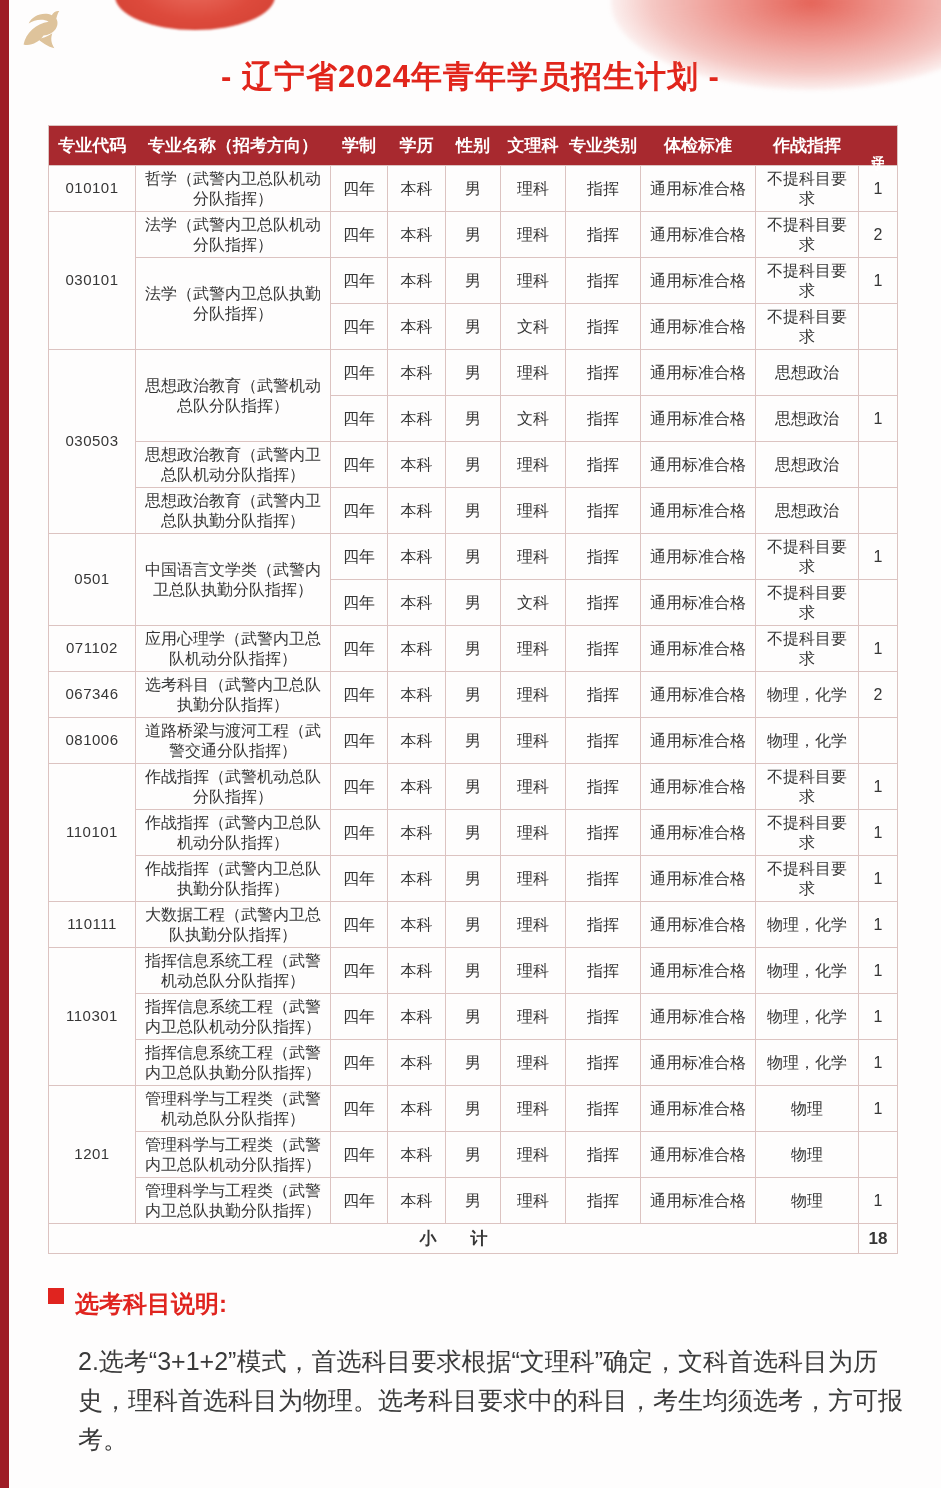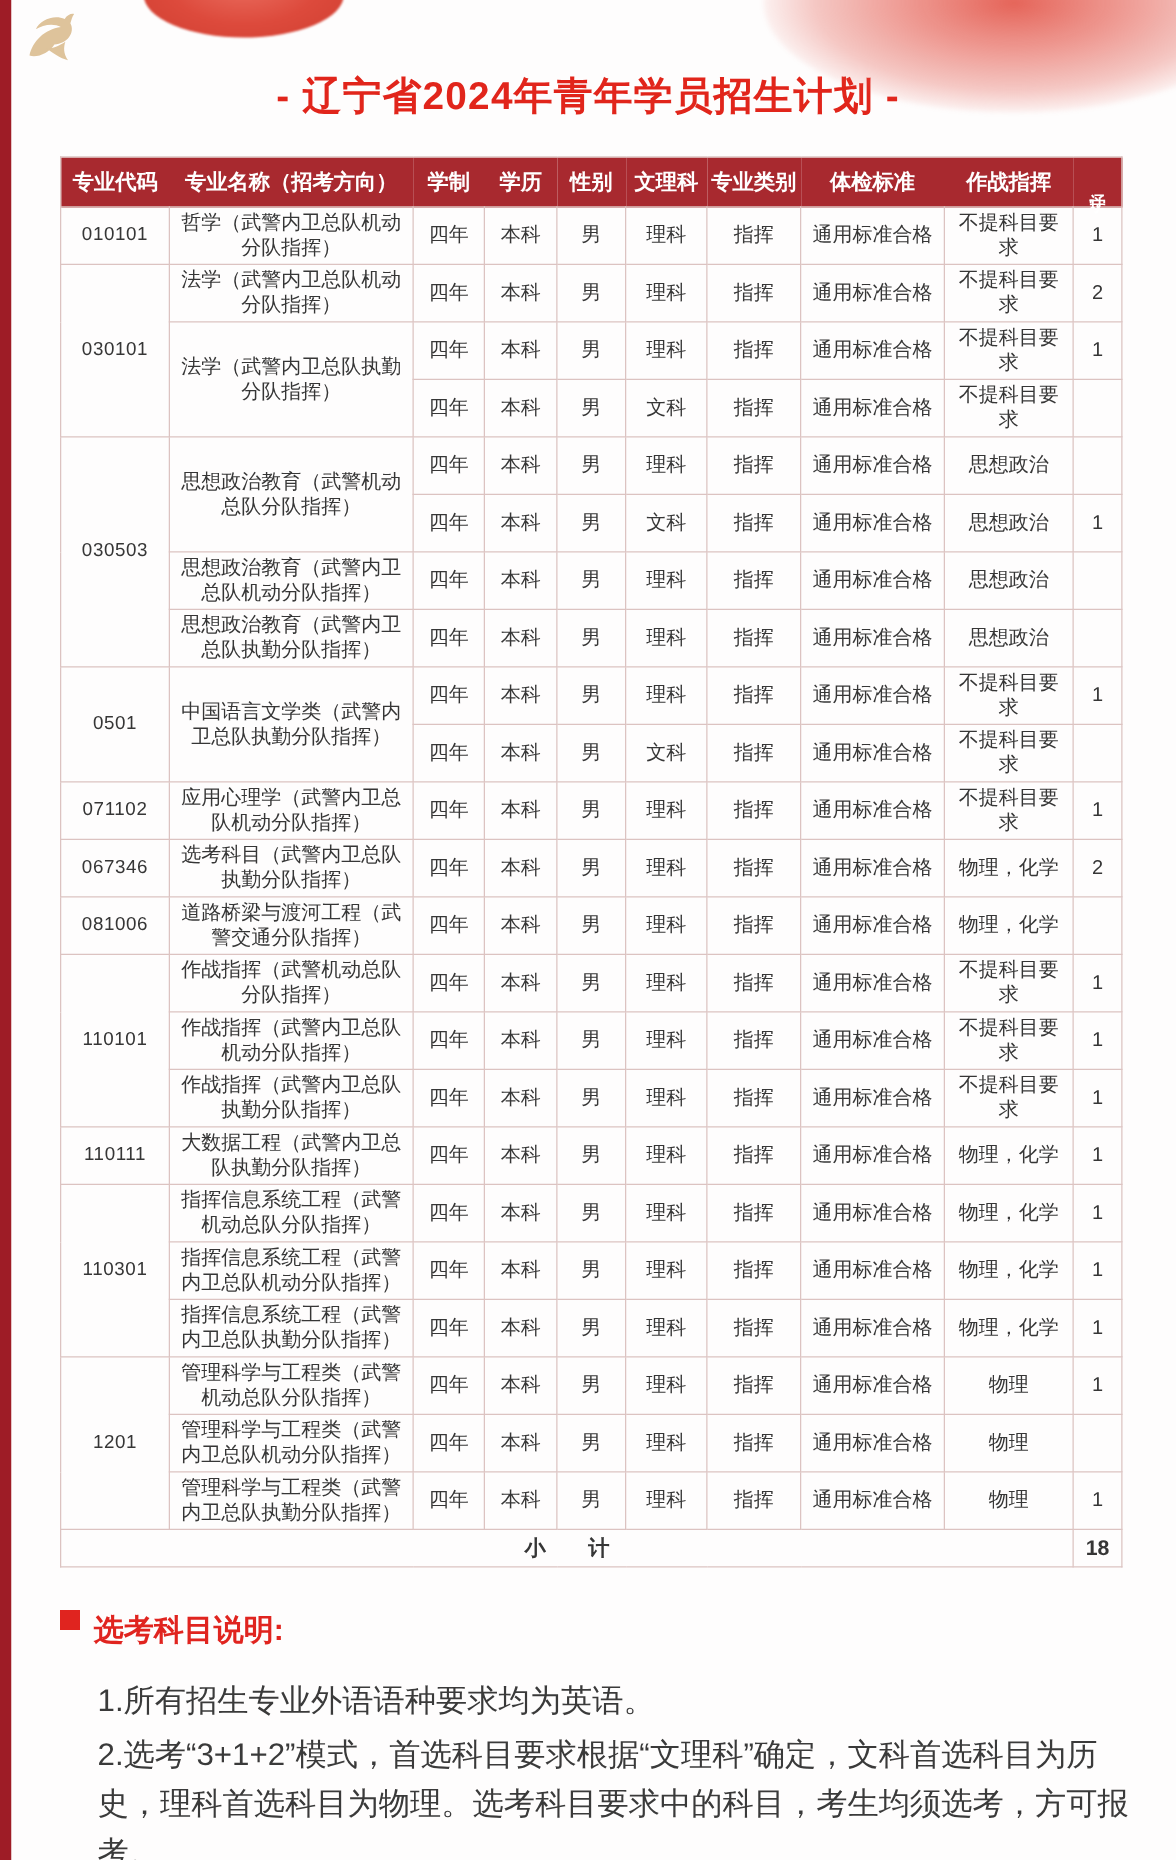--- a/index.html
+++ b/index.html
@@ -354,16 +354,15 @@
           <td>18</td>
         </tr>
       </tfoot>
   </table>
 
   <section class="notes">
     <div class="notes-head">
       <span class="bullet"></span>
       <span class="notes-title">选考科目说明:</span>
     </div>
-    <p class="note-line">1.所有招生专业外语语种要求均为英语。</p>
     <p class="note-line">2.选考“3+1+2”模式，首选科目要求根据“文理科”确定，文科首选科目为历史，理科首选科目为物理。选考科目要求中的科目，考生均须选考，方可报考。</p>
   </section>
 </div>
 
 </body></html>

